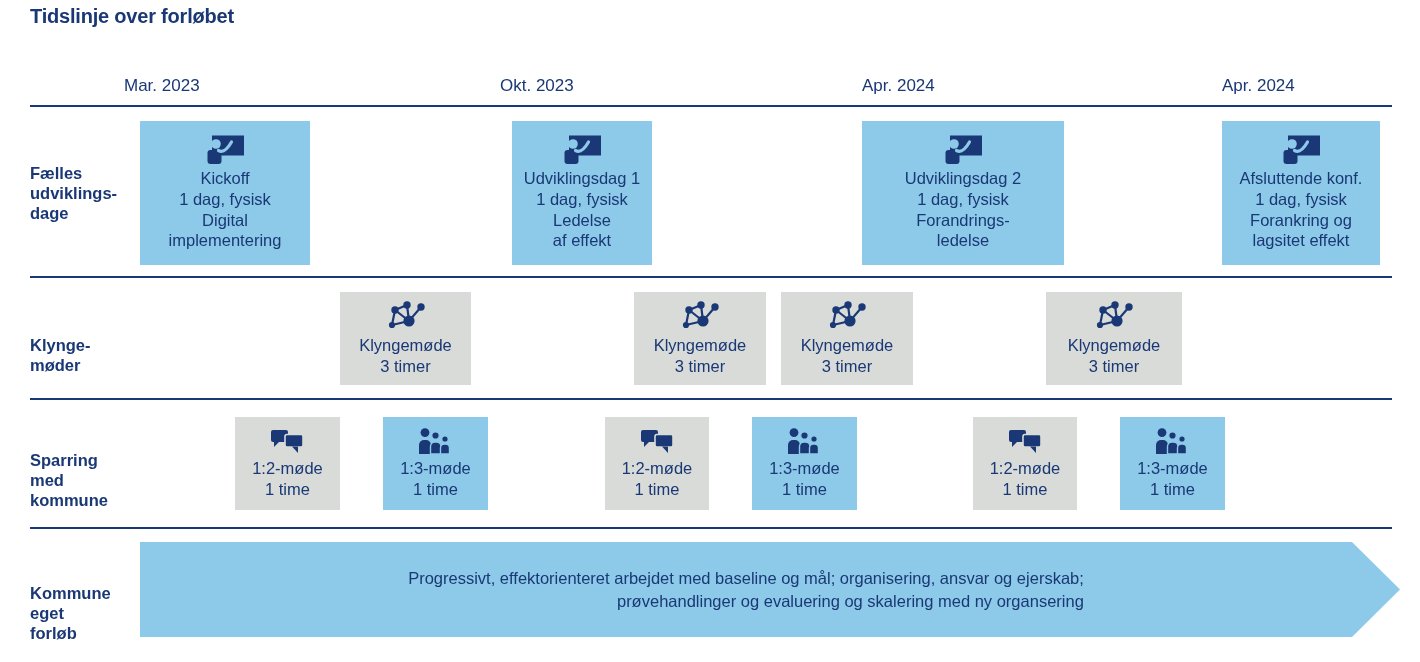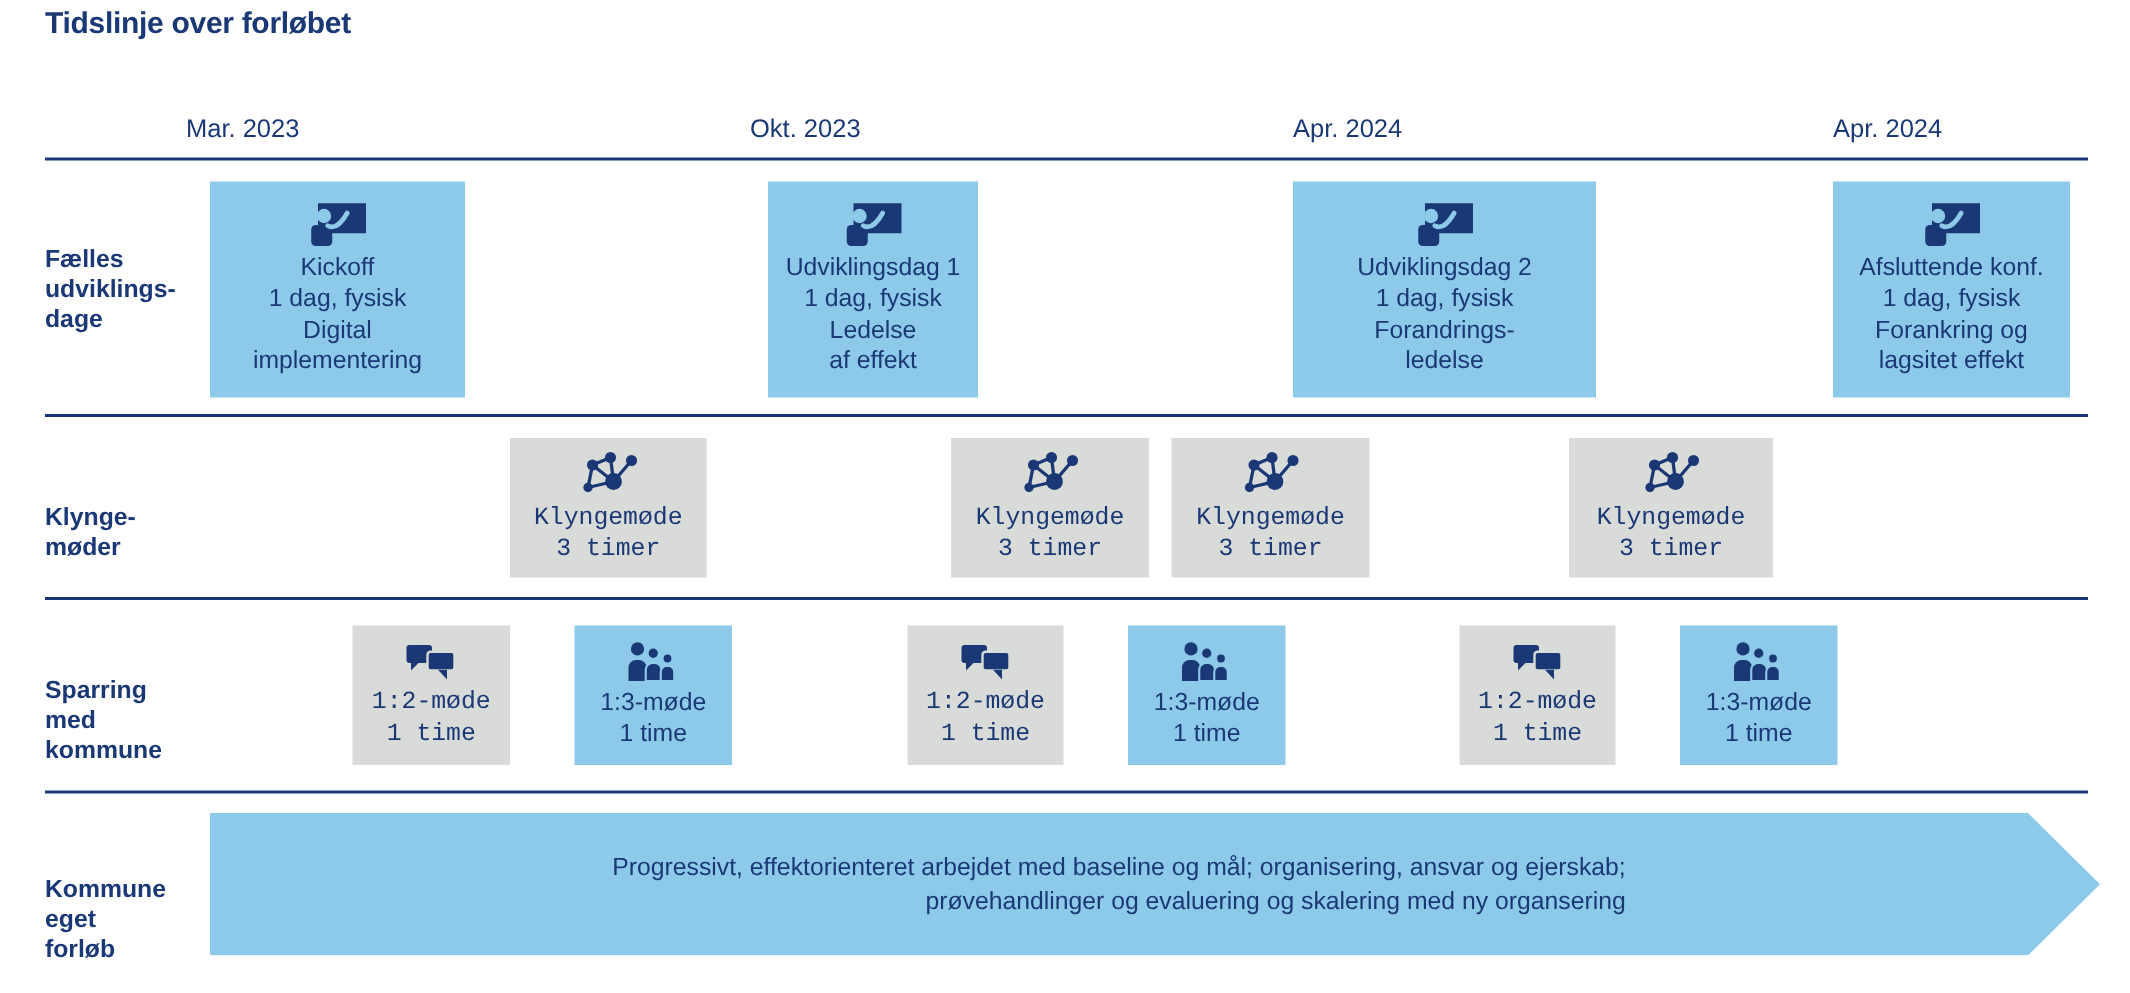--- a/index.html
+++ b/index.html
@@ -20,21 +20,21 @@
   .row-label {
     position:absolute; left:30px; width:105px;
     font-size:16.5px; font-weight:bold; line-height:1.22; white-space:pre-line;margin-top:46px;
   }
   .box {
     position:absolute; box-sizing:border-box;
     display:flex; flex-direction:column; align-items:center; justify-content:center;
     text-align:center;
   }
   .box.blue { background:#8DCAE9; }
-  .box.gray { background:#D8DBD8;font-family:Liberation Mono, monospace; }
+  .box.gray { background:#D8DBD8; }
   .box .icon { margin-bottom:4px; line-height:0; }
   .box .box-text { font-size:16.5px; line-height:1.26; white-space:pre-line; }
   .arrow {
     position:absolute; left:140px; top:542px; width:1260px; height:95px;
     background:#8DCAE9;
     clip-path: polygon(0 0, calc(100% - 48px) 0, 100% 50%, calc(100% - 48px) 100%, 0 100%);
     display:flex; align-items:center; justify-content:center;
   }
   .arrow .arrow-text {
     font-size:16.5px; line-height:1.35; text-align:right;

